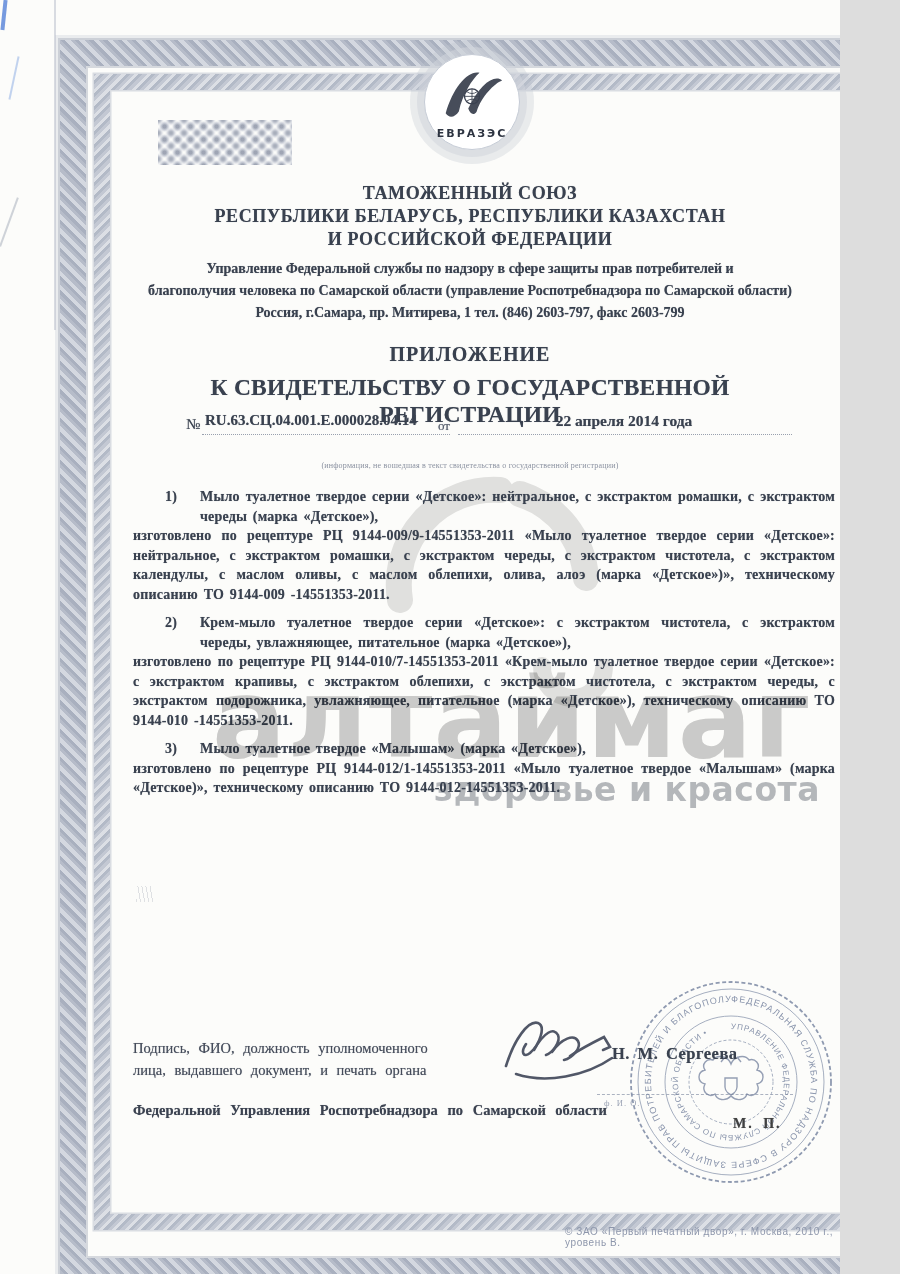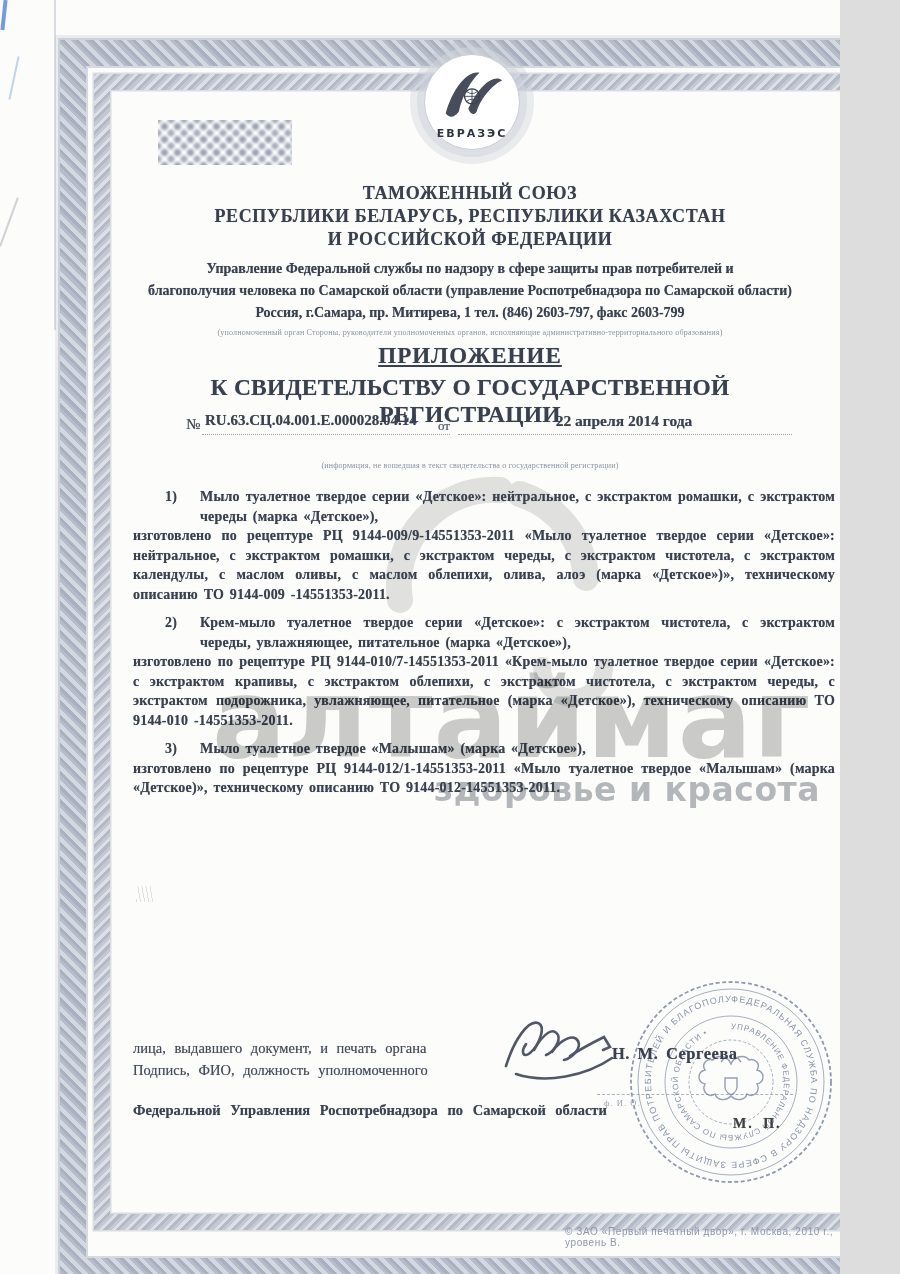--- a/index.html
+++ b/index.html
@@ -29,21 +29,21 @@
   .logo svg{position:absolute;left:0;top:0;}
   .logo-label{position:absolute;left:0;right:0;bottom:9px;text-align:center;
       font-family:"DejaVu Sans",sans-serif;font-weight:bold;font-size:11px;letter-spacing:2px;color:#2e3542;}
   
   .cblock{position:absolute;left:120px;width:700px;text-align:center;z-index:3;}
   .header-block{top:182px;font-weight:bold;font-size:18px;line-height:23px;letter-spacing:.6px;}
   .authority{top:258px;font-weight:bold;font-size:14px;line-height:22px;}
   .tinycap{color:#8a91a0;font-size:8px;letter-spacing:.2px;filter:blur(.25px);}
   .cap1{top:328px;}
   .cap2{top:461px;}
-  .title1{top:343px;font-weight:bold;font-size:23px;letter-spacing:1px;text-decoration:underline;}
+  .title1{top:343px;font-weight:bold;font-size:20px;letter-spacing:1px;}
   .title2{top:374px;font-weight:bold;font-size:23.5px;letter-spacing:.2px;}
   
   .numrow{position:absolute;left:120px;top:410px;width:700px;height:26px;z-index:3;}
   .numrow .no{position:absolute;left:66px;top:6px;font-size:15px;}
   .numrow .num{position:absolute;left:85px;top:2px;width:240px;text-align:left;font-weight:bold;font-size:15px;}
   .numrow .ul1{position:absolute;left:82px;top:24px;width:248px;border-bottom:1px dotted #99a0ae;}
   .numrow .ot{position:absolute;left:318px;top:8px;font-size:13px;color:#555d6d;}
   .numrow .date{position:absolute;left:338px;top:2px;width:332px;text-align:center;font-weight:bold;font-size:15.5px;}
   .numrow .ul2{position:absolute;left:338px;top:24px;width:334px;border-bottom:1px dotted #99a0ae;}
   
@@ -116,21 +116,20 @@
     <div>ТАМОЖЕННЫЙ СОЮЗ</div>
     <div>РЕСПУБЛИКИ БЕЛАРУСЬ, РЕСПУБЛИКИ КАЗАХСТАН</div>
     <div>И РОССИЙСКОЙ ФЕДЕРАЦИИ</div>
   </div>
 
   <div class="cblock authority soft">
     <div>Управление Федеральной службы по надзору в сфере защиты прав потребителей и</div>
     <div>благополучия человека по Самарской области  (управление Роспотребнадзора по Самарской области)</div>
     <div>Россия, г.Самара, пр. Митирева, 1 тел. (846) 2603-797, факс 2603-799</div>
   </div>
-  <div class="cblock tinycap cap1">(уполномоченный орган Стороны, руководители уполномоченных органов, исполняющие административно-территориального образования)</div>
 
   <div class="cblock title1 soft">ПРИЛОЖЕНИЕ</div>
   <div class="cblock title2 soft">К СВИДЕТЕЛЬСТВУ О ГОСУДАРСТВЕННОЙ РЕГИСТРАЦИИ</div>
 
   <div class="numrow soft">
     <span class="no">№</span>
     <span class="num">RU.63.СЦ.04.001.Е.000028.04.14</span>
     <span class="ul1"></span>
     <span class="ot">от</span>
     <span class="date">22 апреля 2014 года</span>
@@ -165,22 +164,22 @@
         <span>Мыло туалетное твердое  «Малышам» (марка «Детское»),</span>
       </p>
       <p class="item-body">изготовлено по  рецептуре  РЦ 9144-012/1-14551353-2011  «Мыло туалетное твердое  «Малышам» (марка «Детское)», техническому описанию ТО 9144-012-14551353-2011.</p>
     </div>
   </div>
 
   <div class="wm-brand">алтаймаг</div>
   <div class="wm-tagline">здоровье и красота</div>
 
   <div class="sig-label soft">
+    <div>Подпись, ФИО, должность уполномоченного</div>
     <div>лица, выдавшего документ, и печать органа</div>
-    <div>Подпись, ФИО, должность уполномоченного</div>
   </div>
   <div class="sig-position soft">Федеральной Управления Роспотребнадзора по Самарской области</div>
 
   <svg class="sig-script" width="126" height="80" viewBox="0 0 126 80">
     <g stroke="#3f4658" stroke-width="2.6" fill="none" stroke-linecap="round" opacity=".9">
       <path d="M8,56 C16,30 30,10 40,13 C48,16 42,34 32,43 C26,48 22,43 28,34"></path>
       <path d="M36,40 C46,22 56,17 60,25 C63,32 54,43 48,45"></path>
       <path d="M54,42 C64,28 76,24 80,31 C84,38 74,48 66,50"></path>
       <path d="M72,46 C84,38 96,32 106,27 l6,10 l-7,3"></path>
       <path d="M18,64 C48,74 88,66 114,48"></path>

